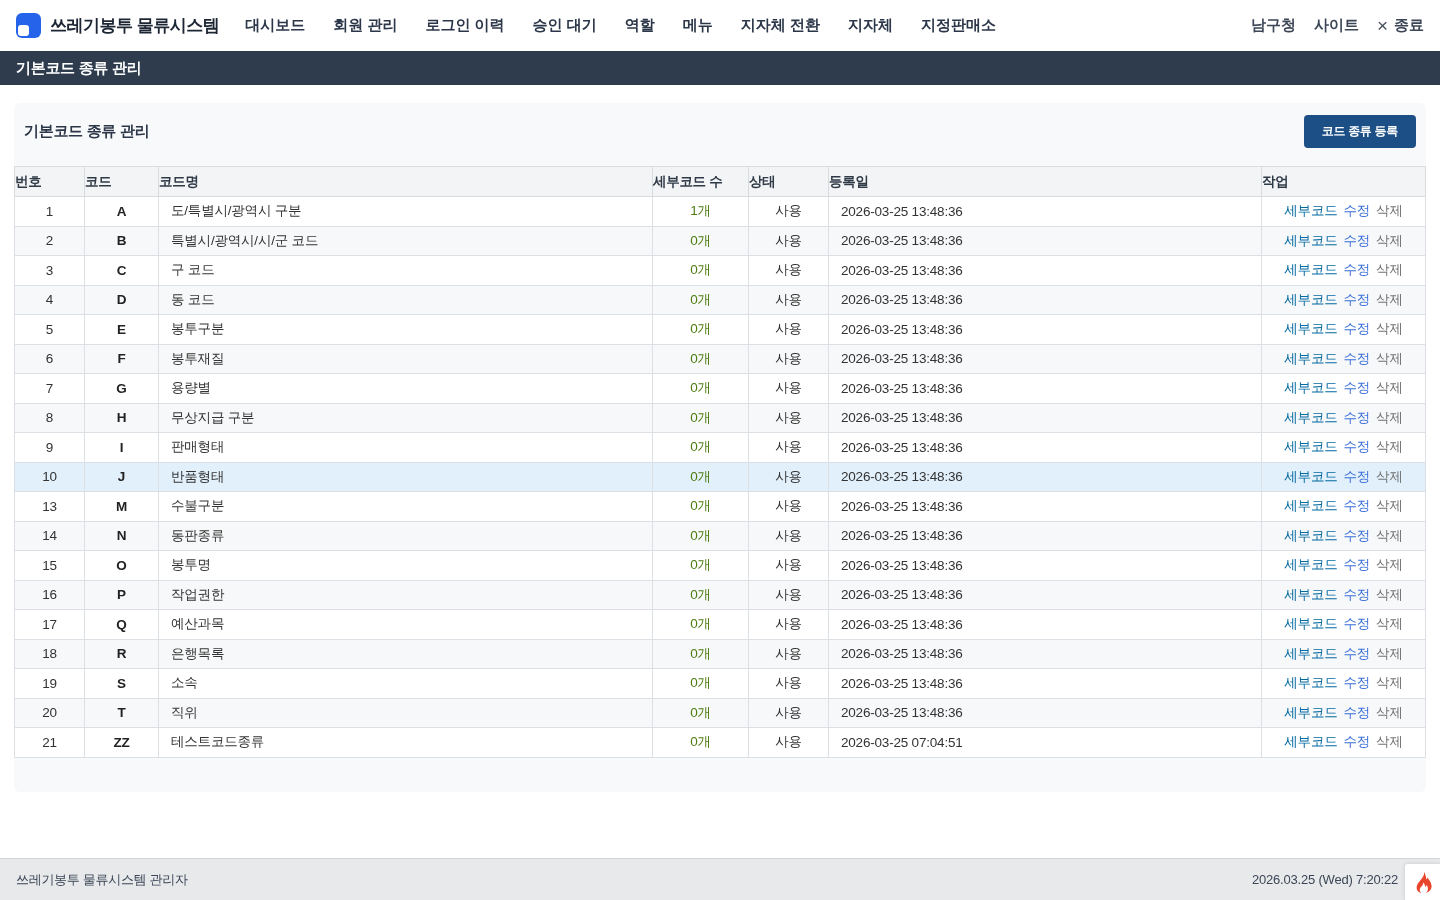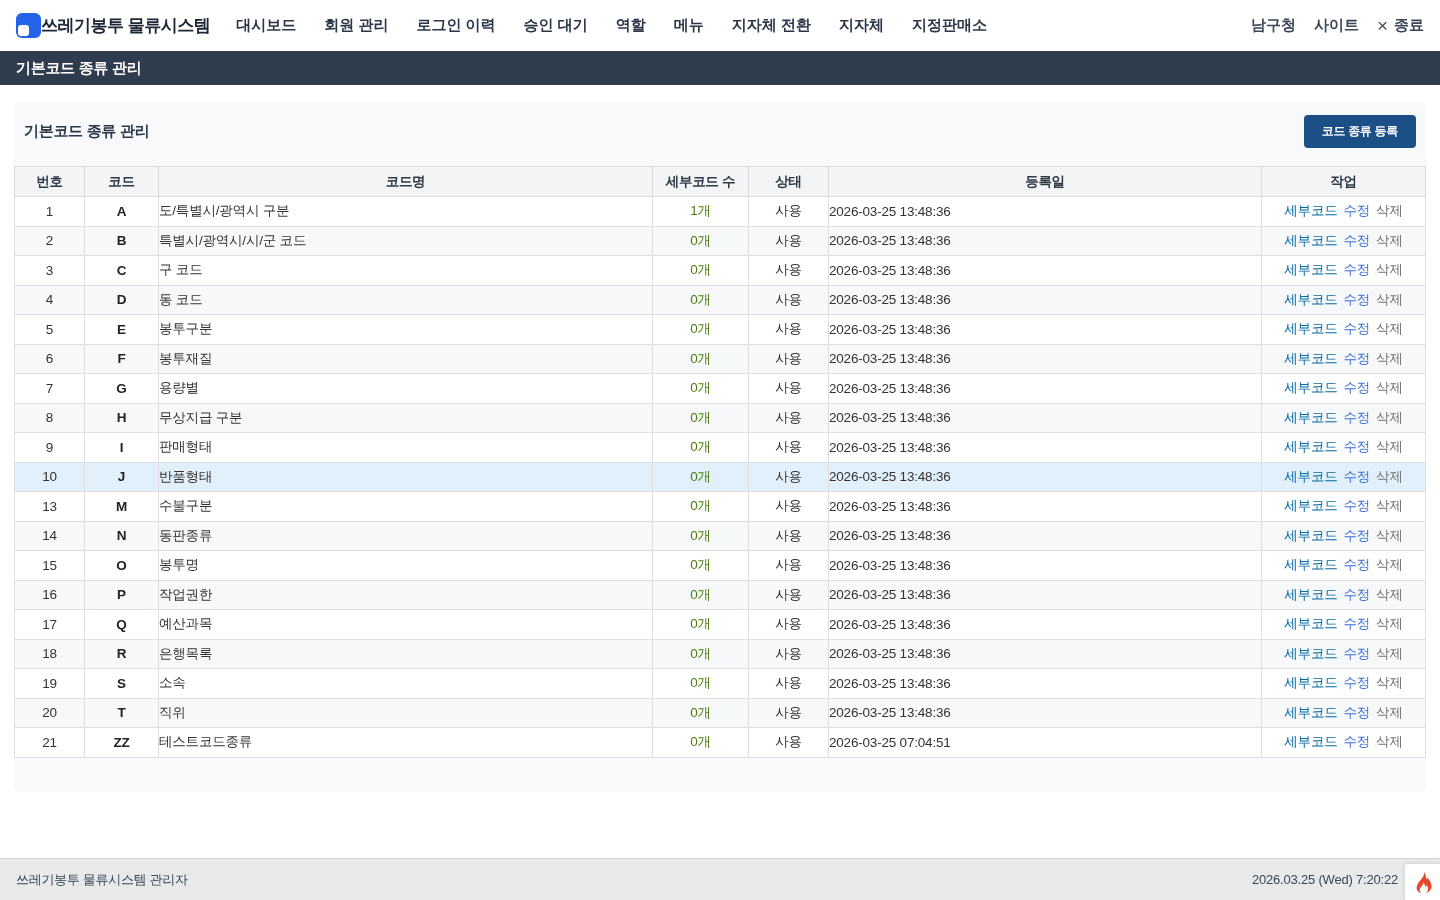--- a/index.html
+++ b/index.html
@@ -1,21 +1,21 @@
 <!DOCTYPE html>
 <html><head>
 <meta charset="utf-8">
 <style>
   * { margin:0; padding:0; box-sizing:border-box; }
   html,body { width:1440px; height:900px; overflow:hidden;
     font-family:"Liberation Sans","DejaVu Sans",sans-serif; background:#fff; color:#333; }
 
   
   .topnav { height:51px; background:#fff; display:flex; align-items:center; padding:0 16px; }
-  .brand { display:flex; align-items:center; margin-right:26px; cursor:pointer; }
+  .brand { display:flex; align-items:center; gap:9px; margin-right:26px; cursor:pointer; }
   .logo { position:relative; width:25px; height:25px; background:#2563eb; border-radius:6px; flex:0 0 auto; }
   .logo::after { content:""; position:absolute; left:2px; bottom:2px; width:11px; height:11px;
     background:#fff; border-radius:3px; }
   .brand-name { font-size:17px; font-weight:bold; color:#1c2533; letter-spacing:-0.5px; }
   .nav-items { display:flex; align-items:center; gap:28px; }
   .nav-item { font-size:15px; font-weight:600; color:#2b3648; cursor:pointer; white-space:nowrap; }
   .nav-right { margin-left:auto; display:flex; align-items:center; gap:18px; }
   .nav-right .muted { font-size:15px; font-weight:600; color:#3c4656; }
   .close-btn { display:flex; align-items:center; gap:6px; font-size:15px; font-weight:600; color:#3c4656; cursor:pointer; }
   .x-icon { font-size:19px; line-height:1; color:#4a5260; font-weight:400; }
@@ -29,27 +29,27 @@
   .panel-head { display:flex; align-items:center; justify-content:space-between; padding:12px 10px 18px; }
   .panel-title { font-size:15px; font-weight:bold; color:#2b3648; letter-spacing:-0.3px; }
   .register-btn { background:#1b4f85; color:#fff; border:none; border-radius:4px;
     font-size:12px; font-weight:bold; padding:8px 18px; cursor:pointer;
     font-family:inherit; letter-spacing:-0.3px; }
 
   
   table { width:100%; border-collapse:collapse; table-layout:fixed; background:#fff;
     border:1px solid #c8cdd2; font-size:13.5px; }
   th { background:#f3f4f6; font-weight:bold; color:#2f3a47; height:30px;
-    border:1px solid #d8dcdf; text-align:center; letter-spacing:-0.3px; }
+    border:1px solid #d8dcdf; text-align:left; letter-spacing:-0.3px; }
   td { height:29.5px; border:1px solid #dcdfe3; color:#333; letter-spacing:-0.2px;
     white-space:nowrap; overflow:hidden; }
   tbody tr:nth-child(even) td { background:#f7f8f9; }
   tbody tr.hl td { background:#e2f0fb; }
   .c { text-align:center; }
-  .l { text-align:left; padding-left:0;margin-left:32px; }
+  .l { text-align:left; padding-left:12px;margin-left:32px; }
   td.code-cell { font-weight:bold; color:#222; text-align:center; }
   a.count-link { color:#4d7c0f; text-decoration:none; cursor:pointer; }
   .act { text-align:center; }
   .act a { text-decoration:none; cursor:pointer; margin:0 3px; }
   a.lnk-detail { color:#0369a1; }
   a.lnk-edit { color:#3a6fd8; }
   a.lnk-delete { color:#737373; }
 
   
   .footer { position:absolute; left:0; right:0; bottom:0; height:42px; background:#e7e9eb;

